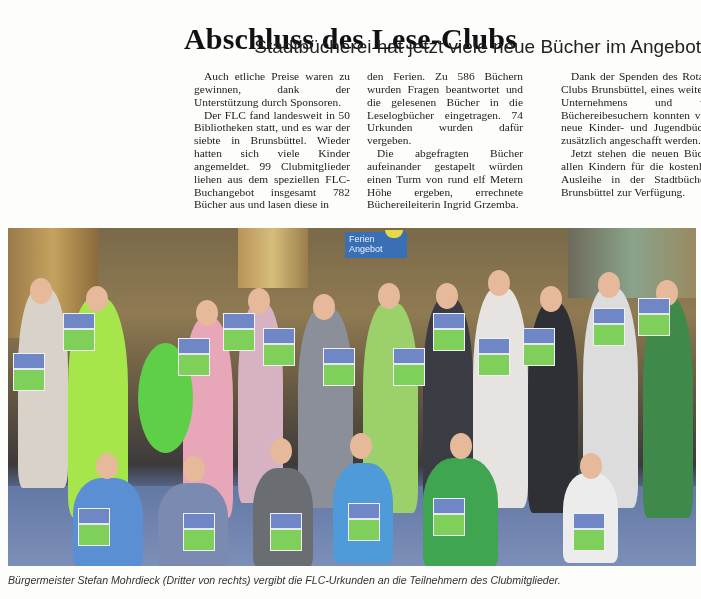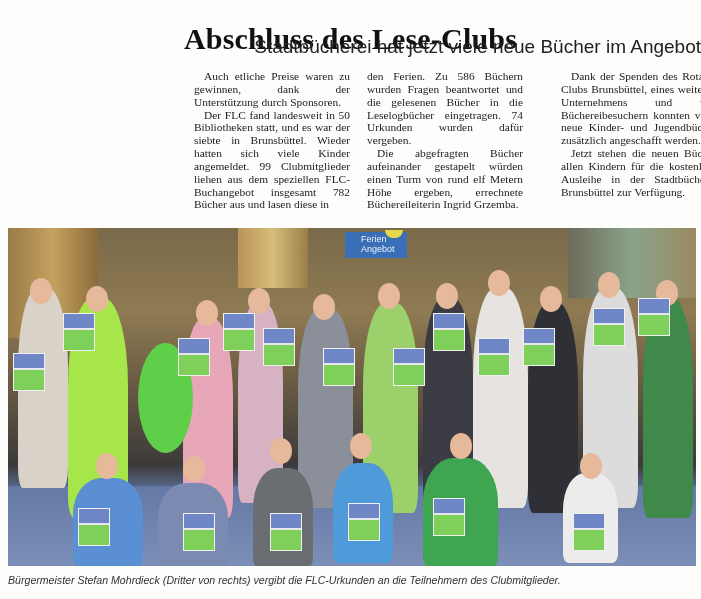--- a/index.html
+++ b/index.html
@@ -44,21 +44,21 @@
   .photo {
     position:absolute; left:8px; top:228px; width:688px; height:338px;
     overflow:hidden;
     background:linear-gradient(180deg,#7a6a4a 0%,#8f7a52 25%,#6b5c44 45%,#3c3a3a 70%,#5b6f98 78%,#6a80aa 100%);
   }
   .shelf { position:absolute; }
   .sign {
     position:absolute; left:337px; top:4px; width:62px; height:26px;
     background:#3a6fb5; color:#e9f2ff;
     font-family:"Liberation Sans", sans-serif; font-size:9px; line-height:10px;
-    padding:2px 16px; box-sizing:border-box;
+    padding:2px 4px; box-sizing:border-box;
   }
   .sign .sun { position:absolute; right:4px; top:-2px; width:18px; height:8px; background:#e7d84a; border-radius:0 0 8px 8px; }
   .carpet {
     position:absolute; left:0; bottom:0; width:688px; height:80px;
     background:linear-gradient(180deg,#6478a5,#7b8fb8);
   }
   .kid { position:absolute; border-radius:40% 40% 10% 10%; }
   .head { position:absolute; width:22px; height:26px; border-radius:50%; background:#e6b99a; }
   .cert {
     position:absolute; width:30px; height:36px;

